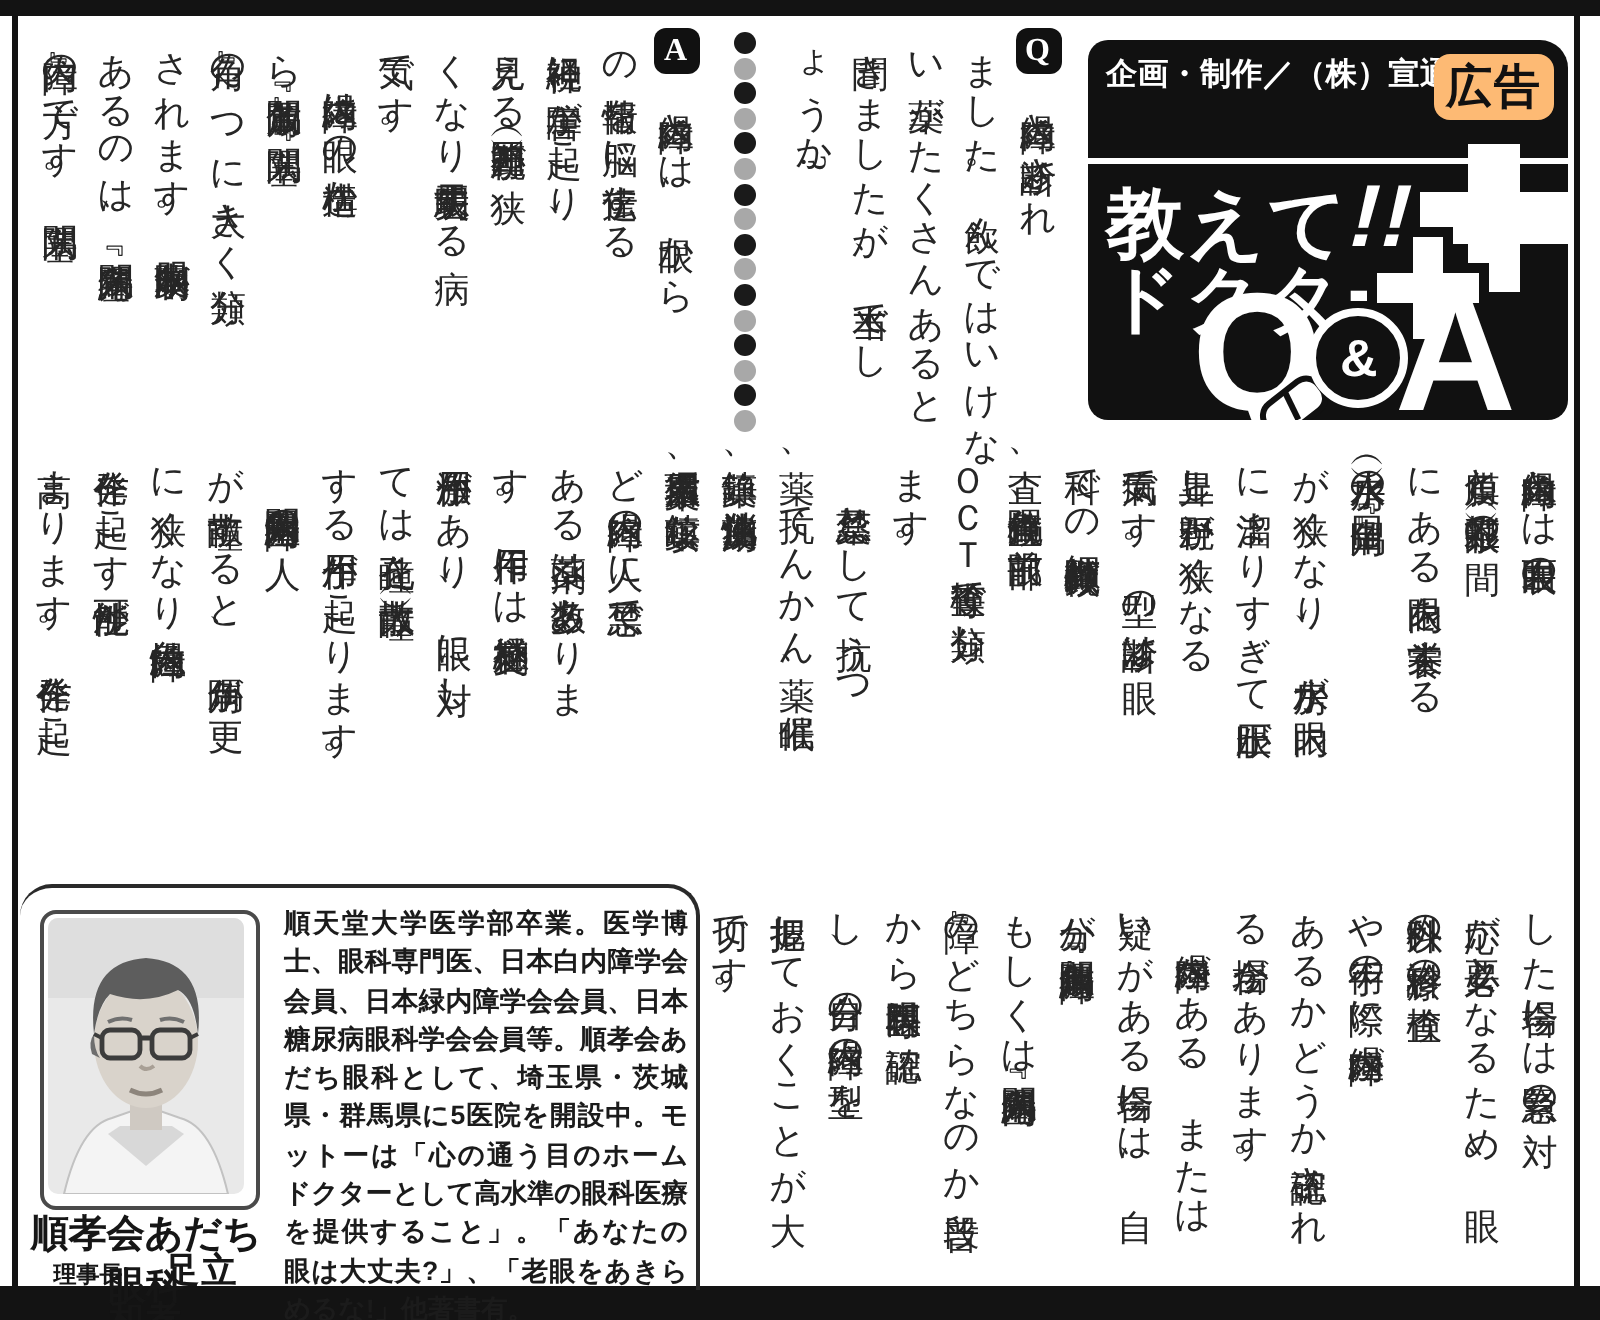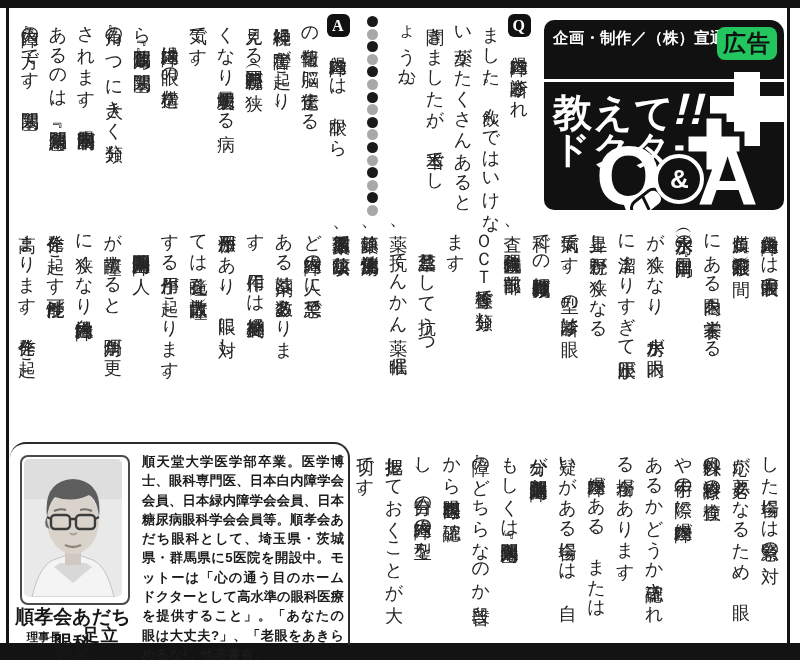--- a/index.html
+++ b/index.html
@@ -31,21 +31,21 @@
   .dots-col i{display:block;width:11px;height:11px;border-radius:50%;margin-bottom:1.6px;}
   .dots-col i:nth-child(odd){background:#1a1a1a;}
   .dots-col i:nth-child(even){background:#a8a8a8;}
 
   
   .header{position:absolute;left:544px;top:20px;width:240px;height:190px;background:#111;
           border-radius:10px 14px 10px 10px;overflow:hidden;
           font-family:"Liberation Sans","DejaVu Sans",sans-serif;}
   .credit{position:absolute;left:9px;top:7px;color:#fff;font-weight:bold;font-size:15.5px;
           line-height:1.45;letter-spacing:0.2px;}
-  .ad-label{position:absolute;top:7px;right:7px;background:#22c55e;color:#111;font-weight:bold;
+  .ad-label{position:absolute;top:7px;right:7px;background:#fdba74;color:#111;font-weight:bold;
             font-size:23px;line-height:1;padding:5px 6px;border-radius:8px;letter-spacing:1px;}
   .hdr-line{position:absolute;left:0;top:59px;width:100%;height:3px;background:#fff;}
   .logo1{position:absolute;left:9px;top:69px;color:#fff;font-weight:bold;font-size:39px;line-height:1;letter-spacing:1px;}
   .logo1 .bang{display:inline-block;transform:skewX(-14deg) translateY(-2px);font-size:44px;}
   .logo2{position:absolute;left:9px;top:111px;color:#fff;font-weight:bold;font-size:37px;line-height:1;letter-spacing:2px;}
   .crosses{position:absolute;right:0;top:52px;}
   .qa-row{position:absolute;left:52px;bottom:0;display:flex;align-items:flex-end;}
   .qa-q,.qa-a{color:#fff;font-weight:bold;font-size:84px;line-height:0.78;
               font-family:"Liberation Sans","DejaVu Sans",sans-serif;}
   .qa-qwrap{position:relative;}

